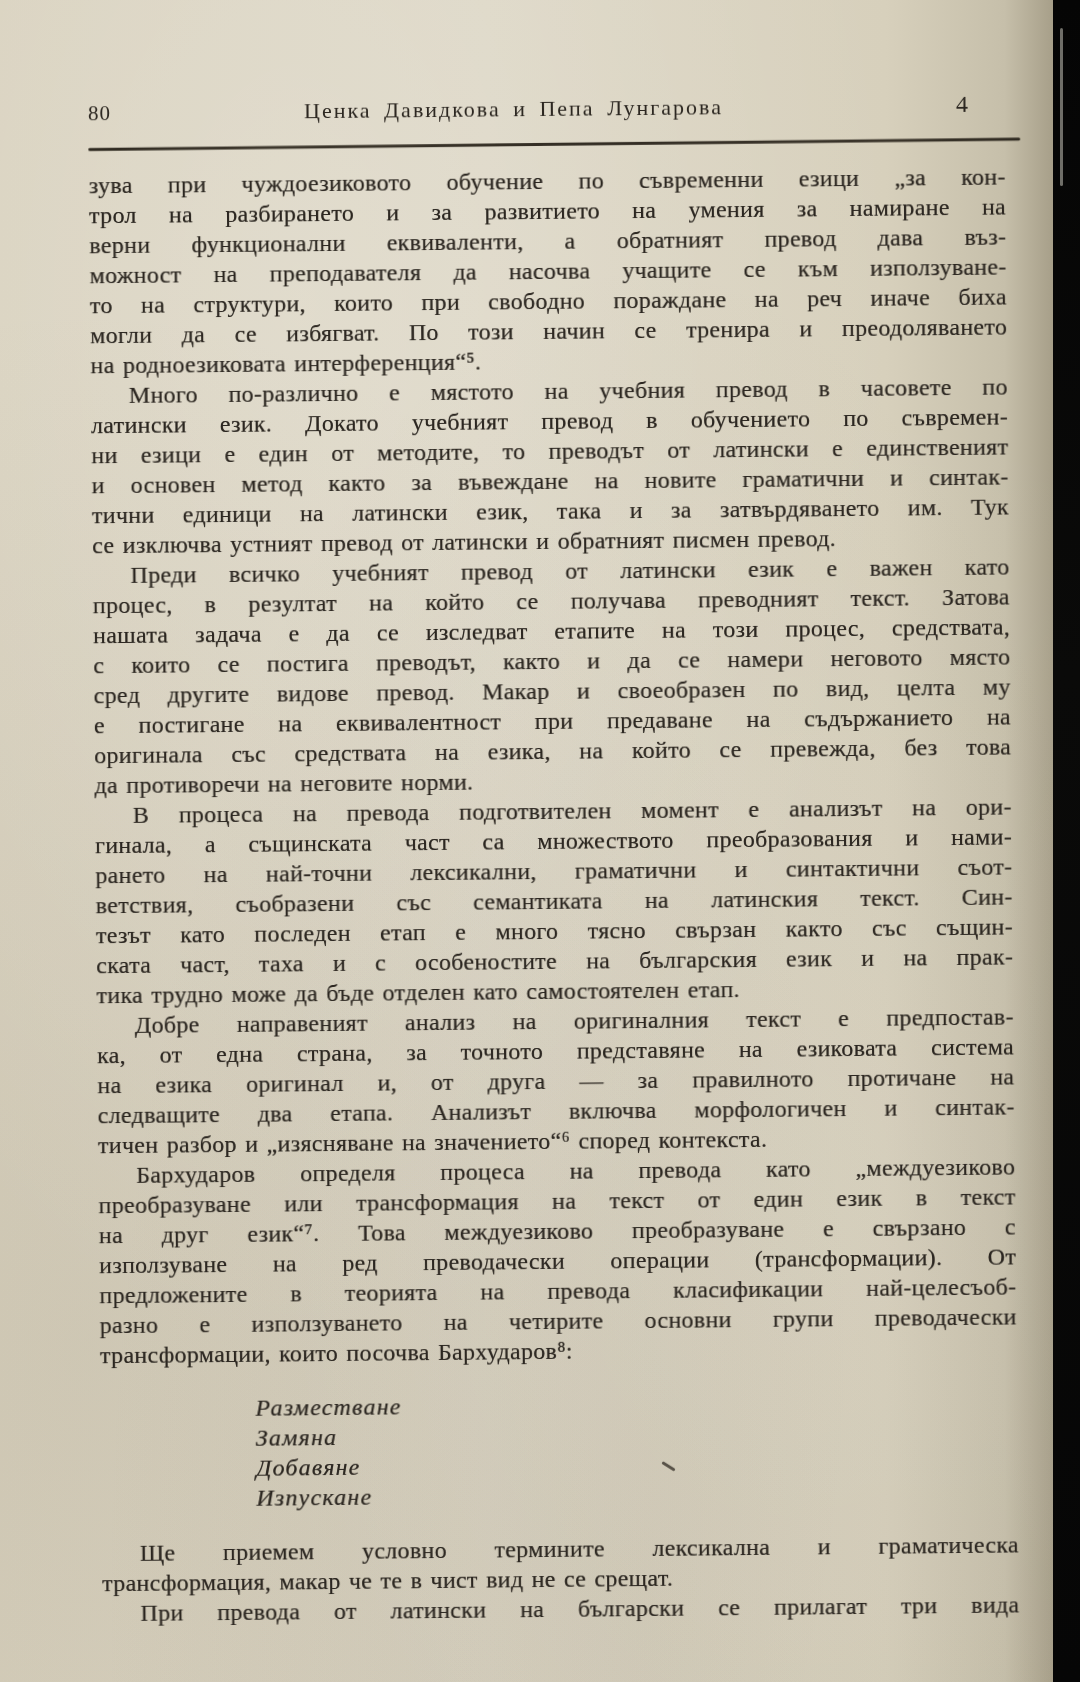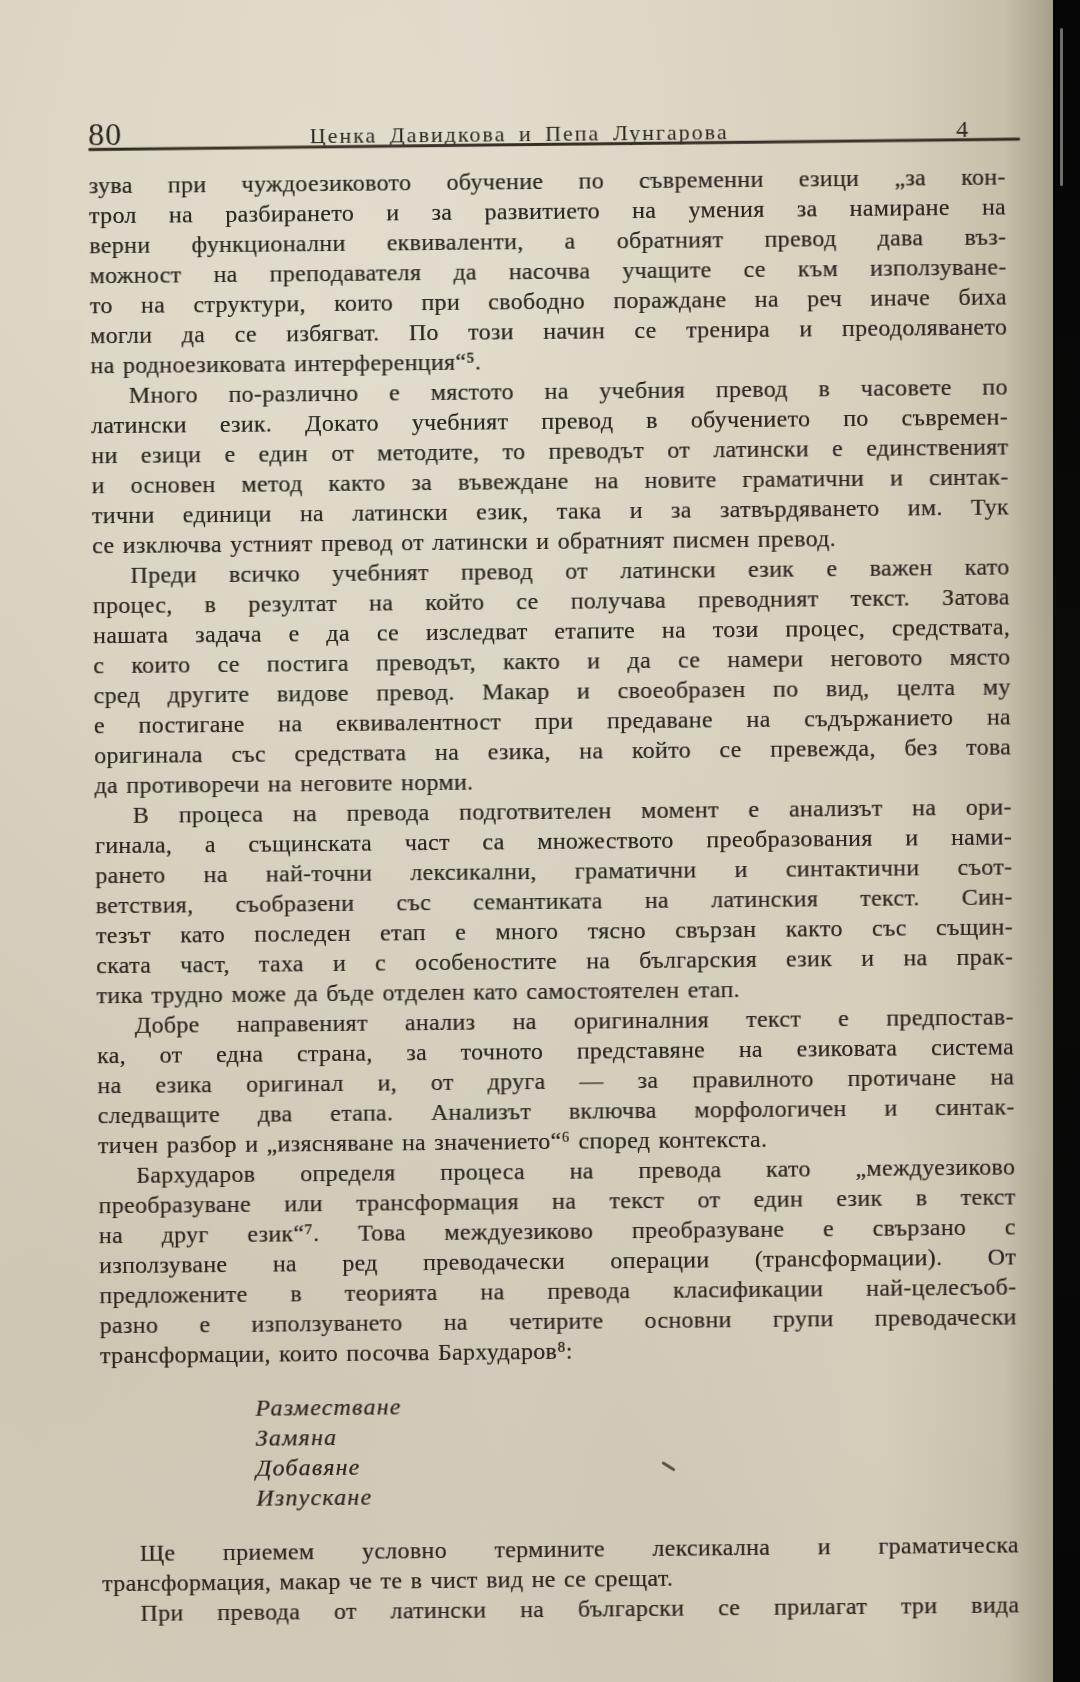--- a/index.html
+++ b/index.html
@@ -38,21 +38,21 @@
     position:absolute;inset:0;
     transform:rotate(-0.55deg);
     transform-origin:50% 50%;
     color:var(--ink,#2b2620);
     filter:blur(0.22px);
   }
   .header{
     position:absolute;left:95px;top:96px;width:932px;
     display:flex;align-items:baseline;
   }
-  .pn{font-size:32px;letter-spacing:1px;margin-top:16px;}
+  .pn{font-size:21px;letter-spacing:1px;}
   .title{flex:1;text-align:center;font-size:22px;letter-spacing:2px;word-spacing:5px;padding-right:40px;}
   .rn{font-size:24px;margin-right:52px;margin-top:-8px;}
   .rule{
     position:absolute;left:95px;top:143px;width:932px;height:3px;
     background:linear-gradient(90deg,#2e2920 0%,#3d372c 18%,#332d24 55%,#3b352b 85%,#2f2a21 100%);
     transform:rotate(-0.08deg);border-radius:2px;
   }
   .body-text{
     position:absolute;left:95px;top:166px;width:917px;
     font-size:24px;line-height:30px;

